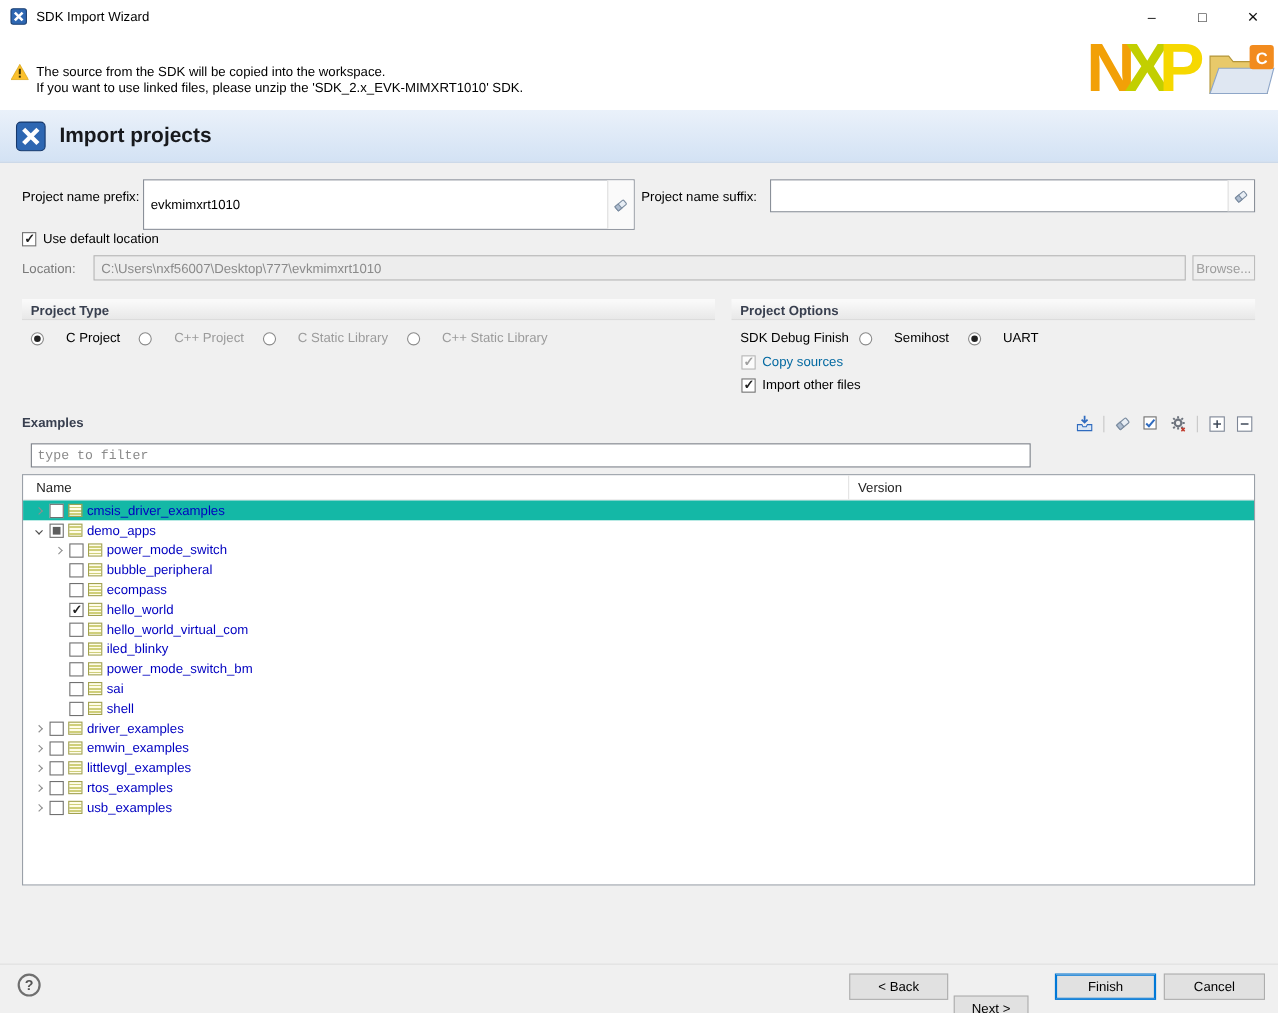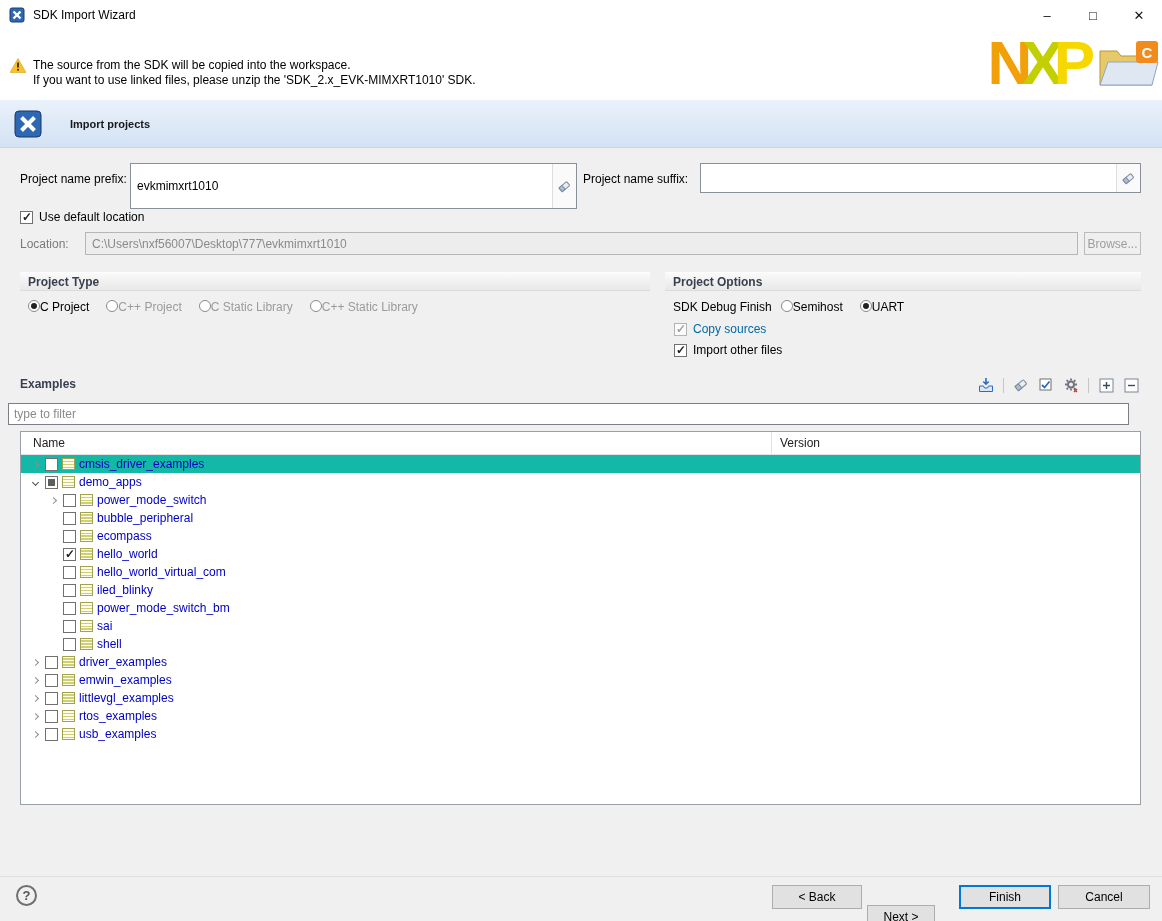--- a/index.html
+++ b/index.html
@@ -22,21 +22,21 @@
   .logo{position:absolute;right:70px;top:0;display:flex;align-items:flex-start}
   .ln,.lx,.lp{font-size:62px;line-height:66px;font-weight:bold;letter-spacing:-3px}
   .ln{color:#f2a007}.lx{color:#c2cf00;margin-left:-7px}.lp{color:#f6d800;margin-left:-7px}
   .folder-svg{position:absolute;right:2px;top:9px}
 
   
   .banner{position:absolute;left:0;top:100px;width:100%;height:48px;
     background:linear-gradient(to bottom,#eaf1fa,#d3e2f4);border-bottom:1px solid #c4d4e8;
     display:flex;align-items:center}
   .banner-icon{margin-left:14px;display:flex}
-  .banner-title{margin-left:28px;font-size:11px;font-weight:bold;color:#17191d}
+  .banner-title{margin-left:12px;font-size:19px;font-weight:bold;color:#17191d}
 
   
   .lbl{position:absolute}
   .gray{color:#7a7a7a}
   .field{position:absolute;background:#fff;border:1px solid #8a9099;display:flex;align-items:center}
   .field input{flex:1;min-width:0;border:none;outline:none;font:12px "Liberation Sans",sans-serif;padding:0 6px;height:100%;background:transparent}
   .clear{width:24px;height:100%;display:flex;align-items:center;justify-content:center;border-left:1px solid #dedede;background:#fafafa}
   .loc-input{position:absolute;border:1px solid #b6b6b6;background:#ededed;color:#8a8a8a;font:12px "Liberation Sans",sans-serif;padding:0 6px}
   .btn{position:absolute;border:1px solid #adadad;background:#e1e1e1;font:12px "Liberation Sans",sans-serif;color:#000;padding:0}
   .btn.disabled{color:#9c9c9c;background:#efefef;border-color:#bcbcbc}
@@ -51,21 +51,21 @@
   .cb.disabled{border-color:#b4b4b4;background:#fbfbfb}
   .cb.disabled.checked::after{color:#a0a0a0}
 
   .radio{width:12px;height:12px;border:1px solid #8a8a8a;border-radius:50%;background:#fff;display:inline-block;position:relative;flex:none}
   .radio.selected::after{content:"";position:absolute;left:2px;top:2px;width:6px;height:6px;border-radius:50%;background:#222}
 
   .group-header{position:absolute;height:19px;background:linear-gradient(#fafafa,#e8e8e8);
     border-top:1px solid #fdfdfd;border-bottom:1px solid #dcdcdc;
     display:flex;align-items:center;padding-left:8px;font-weight:bold;color:#383f4f}
   .radio-row{position:absolute;display:flex;align-items:center}
-  .radio-item{display:inline-flex;align-items:flex-start;gap:0;margin-right:17px}
+  .radio-item{display:inline-flex;align-items:flex-end;gap:20px;margin-right:17px}
   .radio-item.disabled{color:#9b9b9b}
   .debug-row{position:absolute;display:flex;align-items:center;gap:9px}
 
   .section-title{position:absolute;font-weight:bold;color:#383f4f}
   .ex-toolbar{position:absolute;display:flex;align-items:center;gap:5px}
   .tool{width:20px;height:18px;display:flex;align-items:center;justify-content:center}
   .tsep{width:1px;height:15px;background:#c6c6c6;margin:0 2px}
 
   .filter{position:absolute;border:1px solid #7a7f87;padding:0 5px;font:12px "Liberation Sans",sans-serif}
   .filter::placeholder{color:#8a8a8a}
@@ -269,21 +269,21 @@
         </svg>
     </span>
     <span class="tool">
       <svg width="15" height="15">
           <rect x="1" y="1" width="13" height="13" fill="#fff" stroke="#7d8696"></rect>
           <path d="M4 7.5 h7" stroke="#3f4a5a" stroke-width="1.4"></path>
         </svg>
     </span>
   </div>
 
-  <input class="filter" style="left: 8px; top: 403px; width: 1121px; height: 22px;" placeholder="type to filter">
+  <input class="filter" style="left: 28px; top: 403px; width: 909px; height: 22px; font-family: Liberation Mono, monospace;" placeholder="type to filter">
 
   <div class="table" style="left:20px;top:431px;width:1121px;height:374px">
     <div class="thead">
       <div class="th name">Name</div>
       <div class="th ver">Version</div>
     </div>
     <div class="tbody">
         <div class="trow sel" style="padding-left: 6px;">
           <span class="chev-slot">
             <span class="chev closed"></span>

